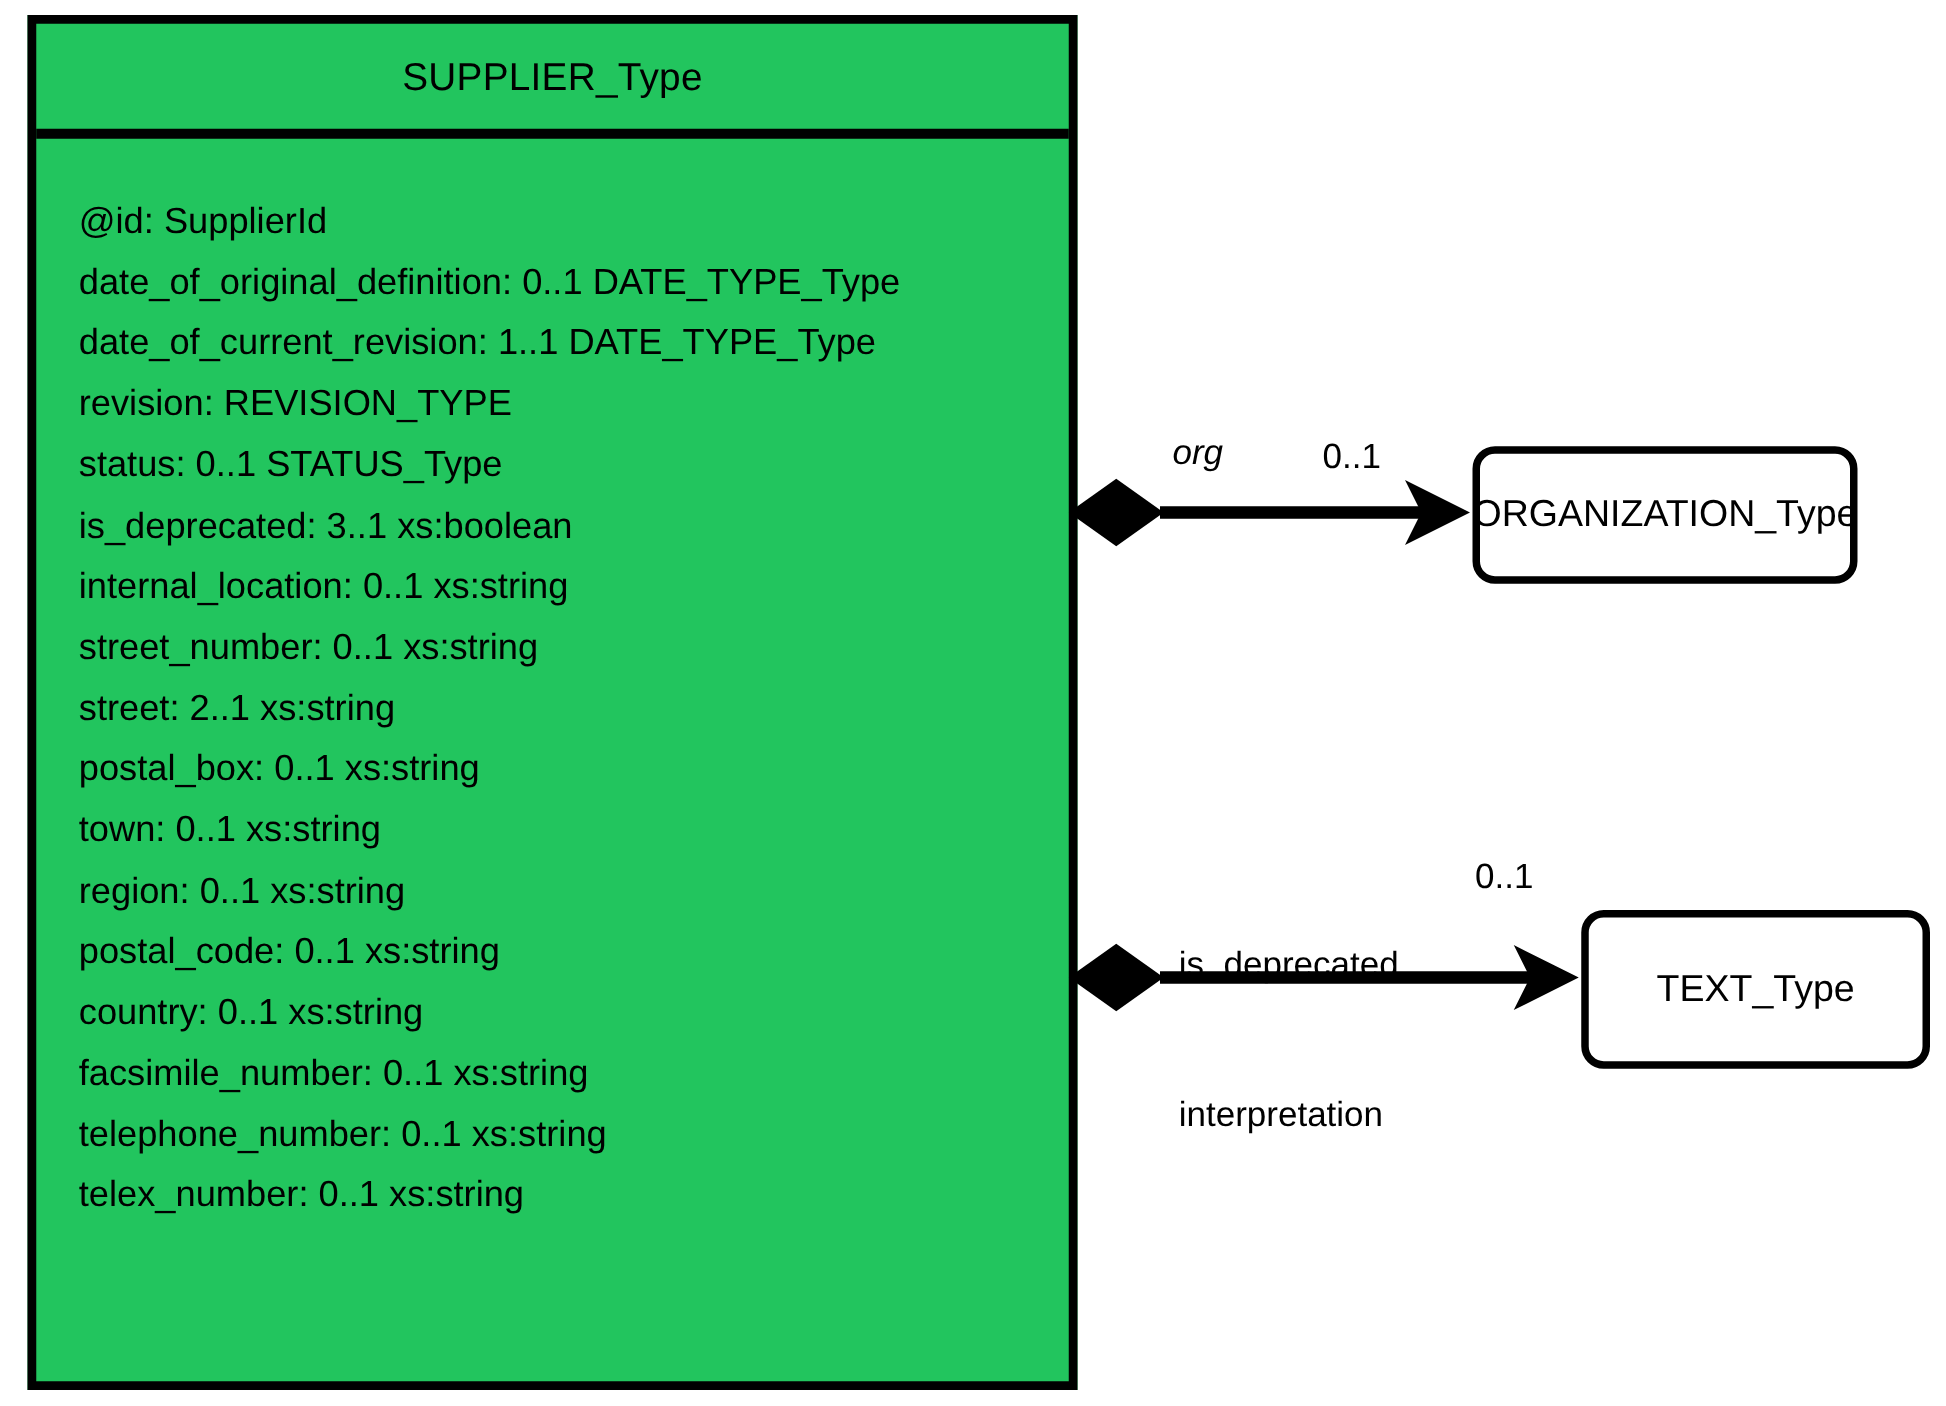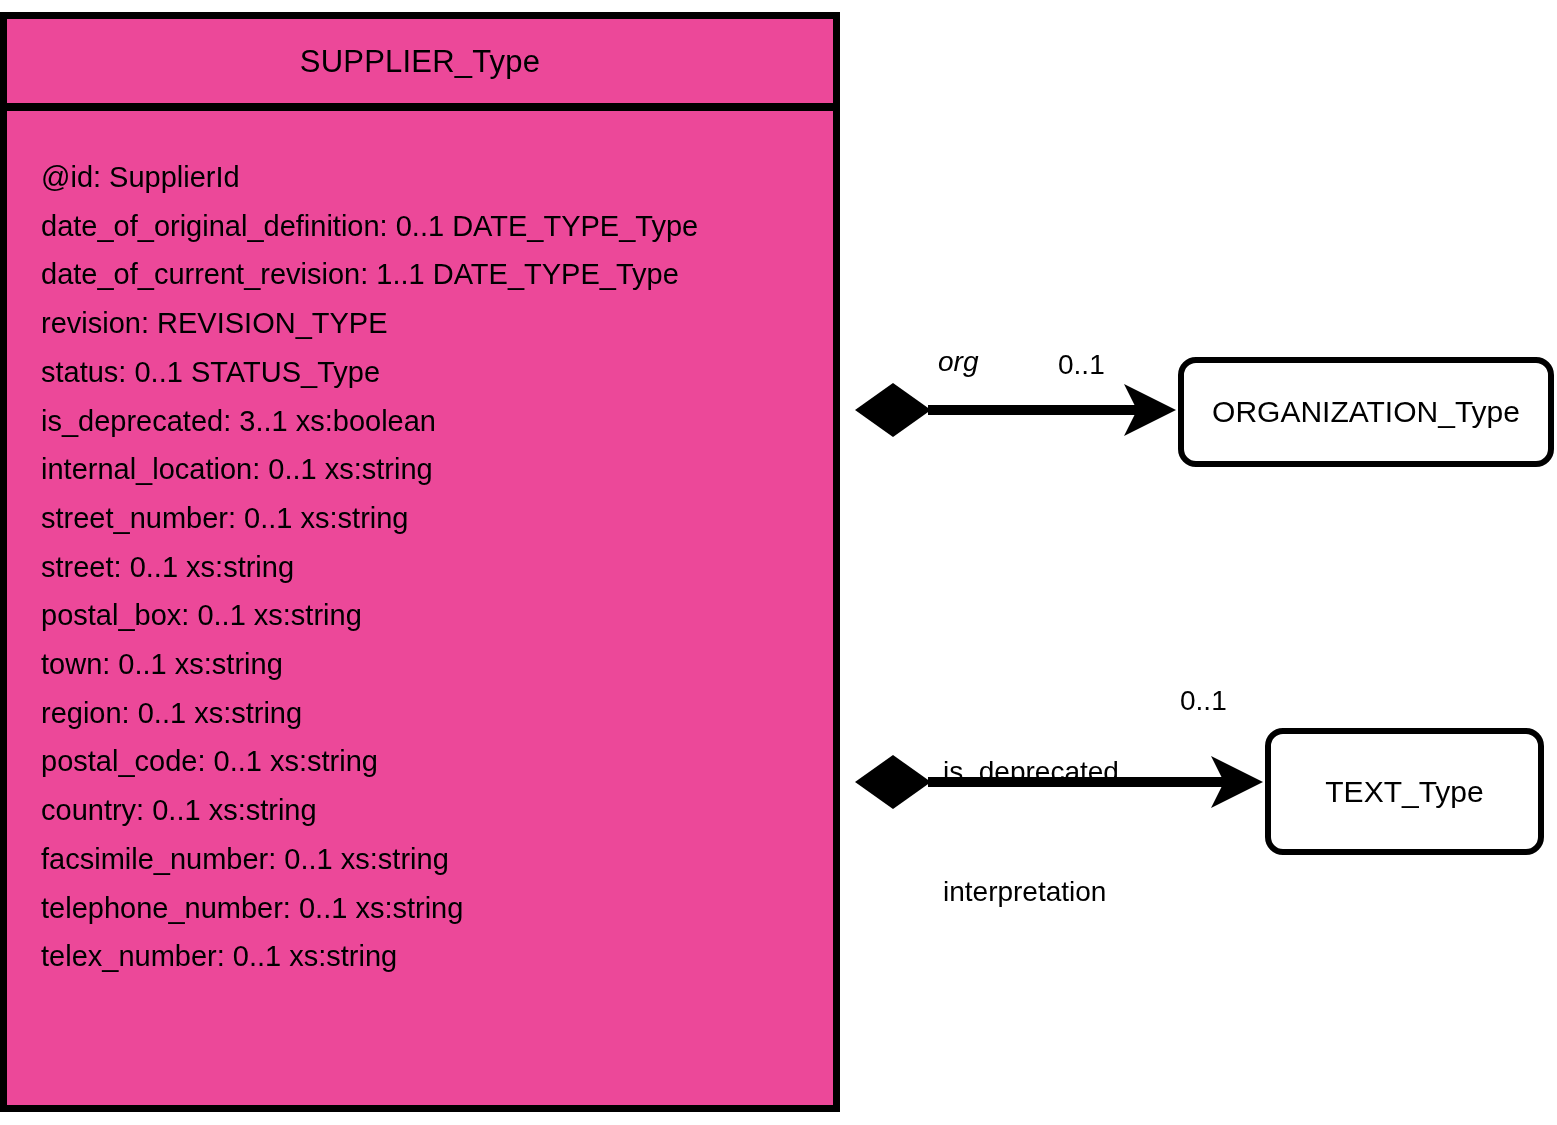--- a/index.html
+++ b/index.html
@@ -16,27 +16,27 @@
     position: relative;
     width: 1557px;
     height: 1125px;
     background: #ffffff;
     overflow: hidden;
   }
 
   
   .class-box {
     position: absolute;
-    left: 0;
+    left: 22px;
     top: 12px;
     width: 840px;
     height: 1100px;
     box-sizing: border-box;
     border: 7px solid #000000;
-    background: #ec4899;
+    background: #22c55e;
   }
   .class-header {
     position: absolute;
     left: 0;
     top: 0;
     right: 0;
     height: 92px;
     display: flex;
     align-items: center;
     justify-content: center;
@@ -76,21 +76,21 @@
     justify-content: center;
   }
   .target-label {
     font-size: 30px;
     line-height: 1;
     white-space: nowrap;
   }
   #box-organization {
     left: 1178px;
     top: 357px;
-    width: 376px;
+    width: 308px;
     height: 110px;
   }
   #box-text {
     left: 1265px;
     top: 728px;
     width: 279px;
     height: 127px;
   }
 
   
@@ -126,21 +126,21 @@
     </div>
     <div class="class-attrs">
       <div class="attr-row">@id: SupplierId</div>
       <div class="attr-row">date_of_original_definition: 0..1 DATE_TYPE_Type</div>
       <div class="attr-row">date_of_current_revision: 1..1 DATE_TYPE_Type</div>
       <div class="attr-row">revision: REVISION_TYPE</div>
       <div class="attr-row">status: 0..1 STATUS_Type</div>
       <div class="attr-row">is_deprecated: 3..1 xs:boolean</div>
       <div class="attr-row">internal_location: 0..1 xs:string</div>
       <div class="attr-row">street_number: 0..1 xs:string</div>
-      <div class="attr-row">street: 0..1 xs:string</div>
+      <div class="attr-row">street: 2..1 xs:string</div>
       <div class="attr-row">postal_box: 0..1 xs:string</div>
       <div class="attr-row">town: 0..1 xs:string</div>
       <div class="attr-row">region: 0..1 xs:string</div>
       <div class="attr-row">postal_code: 0..1 xs:string</div>
       <div class="attr-row">country: 0..1 xs:string</div>
       <div class="attr-row">facsimile_number: 0..1 xs:string</div>
       <div class="attr-row">telephone_number: 0..1 xs:string</div>
       <div class="attr-row">telex_number: 0..1 xs:string</div>
     </div>
   </div>

